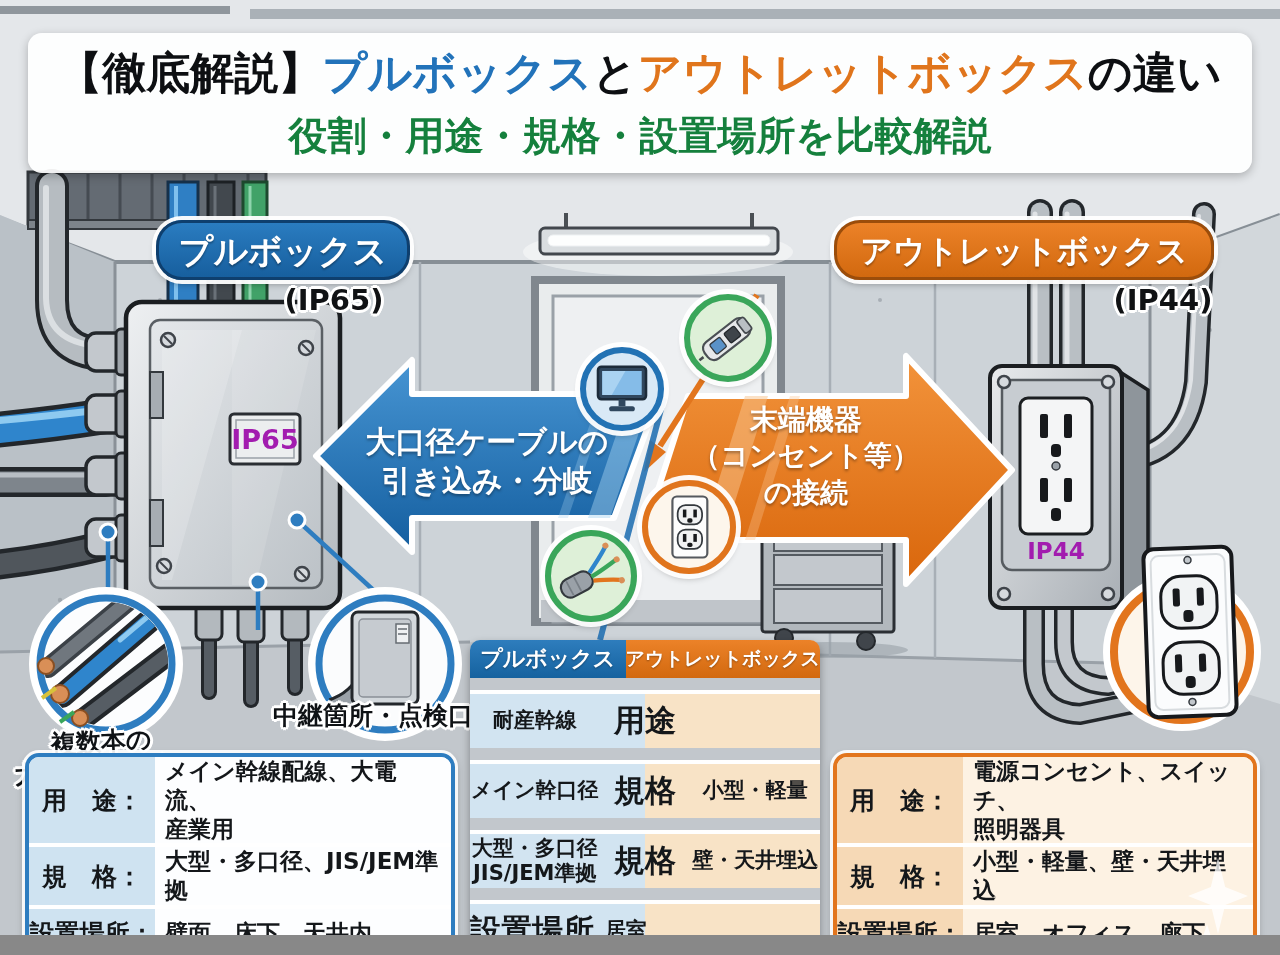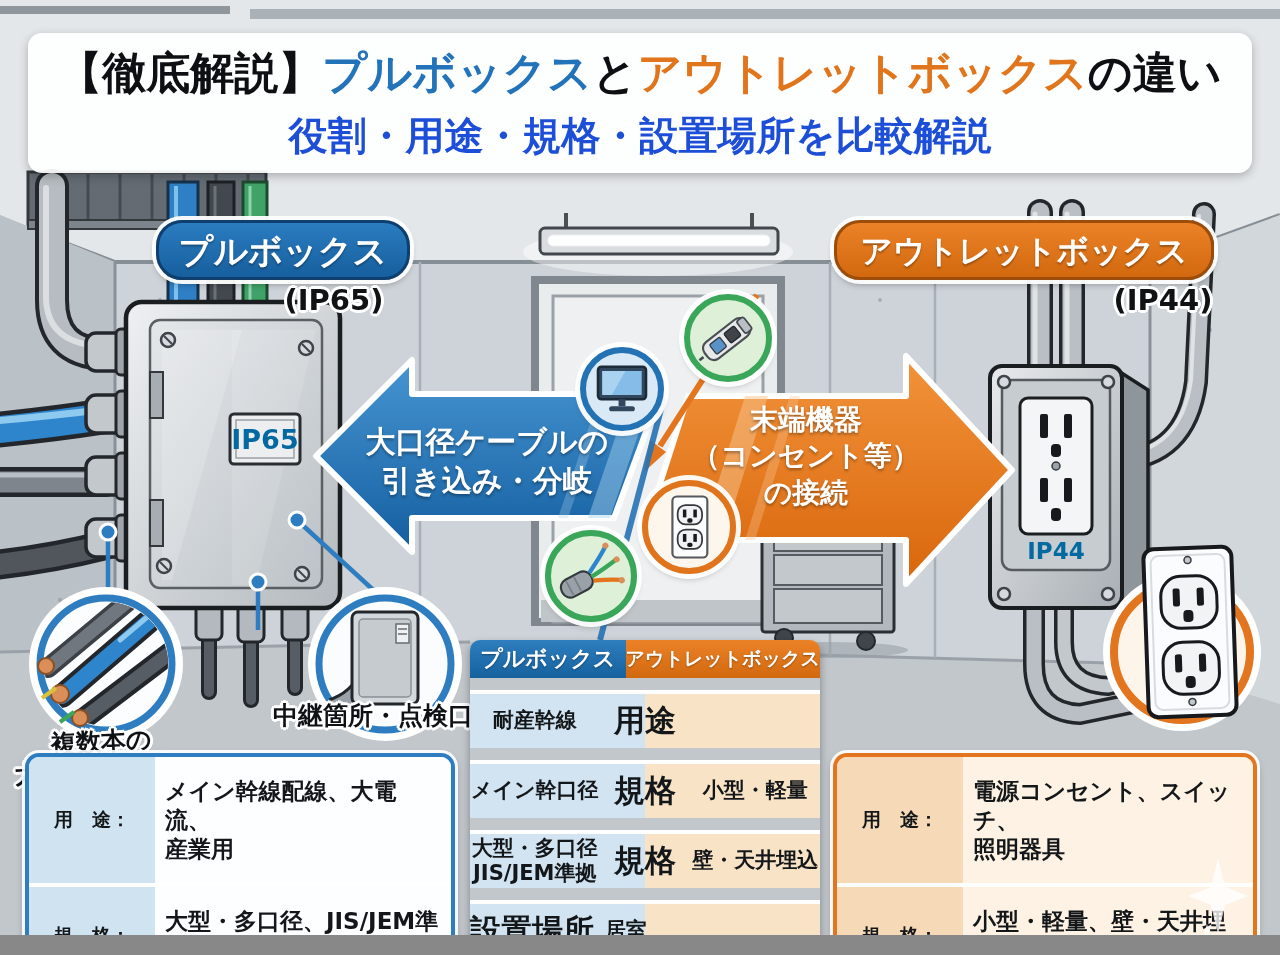--- a/index.html
+++ b/index.html
@@ -7,36 +7,36 @@
     font-family:"DejaVu Sans","Liberation Sans",sans-serif;background:#cdd3d8;}
   #stage *{box-sizing:border-box;}
   .abs{position:absolute;}
   svg{display:block;}
   
   .title-card{left:28px;top:33px;width:1224px;height:140px;border-radius:14px;
     background:rgba(255,255,255,.93);box-shadow:0 3px 10px rgba(0,0,0,.25);z-index:10;
     display:flex;flex-direction:column;align-items:center;justify-content:center;}
   .title-l1{font-size:44px;font-weight:bold;white-space:nowrap;letter-spacing:0;color:#0d0f12;
     text-shadow:0 2px 2px rgba(255,255,255,.8);}
-  .title-l2{font-size:39px;font-weight:bold;color:#1d4ed8;margin-top:6px;white-space:nowrap;}
+  .title-l2{font-size:39px;font-weight:bold;color:#15803d;margin-top:6px;white-space:nowrap;}
   
   .badge{z-index:10;border-radius:26px;color:#fff;font-weight:bold;text-align:center;
     box-shadow:0 0 0 4px rgba(255,255,255,.95),0 4px 7px rgba(0,0,0,.35);
     text-shadow:0 2px 2px rgba(0,0,0,.3);white-space:nowrap;}
   .badge-blue{left:156px;top:220px;width:254px;height:60px;line-height:56px;font-size:34px;
     background:linear-gradient(#2a7cc0,#175f9e);border:3px solid #0e3f6e;}
   .badge-orange{left:834px;top:220px;width:380px;height:60px;line-height:56px;font-size:32px;
     background:linear-gradient(#ec8228,#d2690f);border:3px solid #9c4d0a;}
   .ip-label{z-index:10;font-size:29px;font-weight:bold;color:#101214;text-align:center;
     text-shadow:-2px -2px 0 #fff,2px -2px 0 #fff,-2px 2px 0 #fff,2px 2px 0 #fff,
       -3px 0 0 #fff,3px 0 0 #fff,0 -3px 0 #fff,0 3px 0 #fff;}
   .ip65{left:276px;top:283px;width:116px;}
   .ip44{left:1108px;top:283px;width:110px;}
   
-  .box-ip{z-index:5;font-weight:bold;color:#0369a1;text-align:center;}
+  .box-ip{z-index:5;font-weight:bold;color:#a21caf;text-align:center;}
   .box-ip65{left:230px;top:424px;width:70px;font-size:27px;}
   .box-ip44{left:1002px;top:538px;width:108px;font-size:23px;}
   
   .arrow-text{z-index:6;color:#fff;font-weight:bold;text-align:center;
     text-shadow:0 2px 3px rgba(0,0,0,.35);}
   .arrow-text-blue{left:332px;top:422px;width:310px;font-size:30px;line-height:1.3;}
   .arrow-text-orange{left:658px;top:402px;width:296px;font-size:28px;line-height:1.3;}
   
   .icircle{z-index:7;border-radius:50%;
     box-shadow:0 0 0 5px rgba(255,255,255,.95),0 4px 7px rgba(0,0,0,.3);}
@@ -51,25 +51,25 @@
   .cl-cable{left:2px;top:728px;width:200px;transform:rotate(-3deg);}
   .cl-junction{left:258px;top:702px;width:230px;white-space:nowrap;}
   
   .side-table{z-index:10;border-radius:14px;overflow:hidden;background:#fff;
     box-shadow:0 0 0 3px rgba(255,255,255,.9),0 4px 9px rgba(0,0,0,.35);}
   .st-blue{left:25px;top:753px;width:430px;border:4px solid #2e7dc0;}
   .st-orange{left:833px;top:753px;width:424px;border:4px solid #e2751d;}
   .st-row{display:flex;align-items:stretch;}
   .st-row + .st-row{border-top:4px solid #fff;}
   .st-label{width:126px;display:flex;align-items:center;justify-content:center;
-    font-weight:bold;font-size:19px;color:#14171a;padding:8px 2px;white-space:nowrap;}
+    font-weight:bold;font-size:25px;color:#14171a;padding:8px 2px;white-space:nowrap;}
   .st-blue .st-label{background:#cfe3f1;}
   .st-orange .st-label{background:#f6d9b6;}
   .st-value{flex:1;display:flex;align-items:center;font-weight:bold;font-size:23px;color:#14171a;
-    padding:20px 10px;white-space:pre-line;line-height:1.25;}
+    padding:0 10px;white-space:pre-line;line-height:1.25;}
   .st-blue .st-value{background:#fdfeff;}
   .st-orange .st-value{background:#fdf2e3;}
   
   .center-table{left:470px;top:640px;width:350px;z-index:10;
     box-shadow:0 4px 9px rgba(0,0,0,.35);border-radius:10px 10px 10px 10px;}
   .ct-header{display:flex;height:38px;border-radius:10px 10px 0 0;overflow:hidden;}
   .ct-h{flex:1;display:flex;align-items:center;justify-content:center;color:#fff;font-weight:bold;
     text-shadow:0 1px 2px rgba(0,0,0,.35);white-space:nowrap;}
   .ct-h-blue{background:linear-gradient(#2e7dbd,#15629f);font-size:22px;}
   .ct-h-orange{background:linear-gradient(#ec8228,#d2690f);font-size:19px;}

